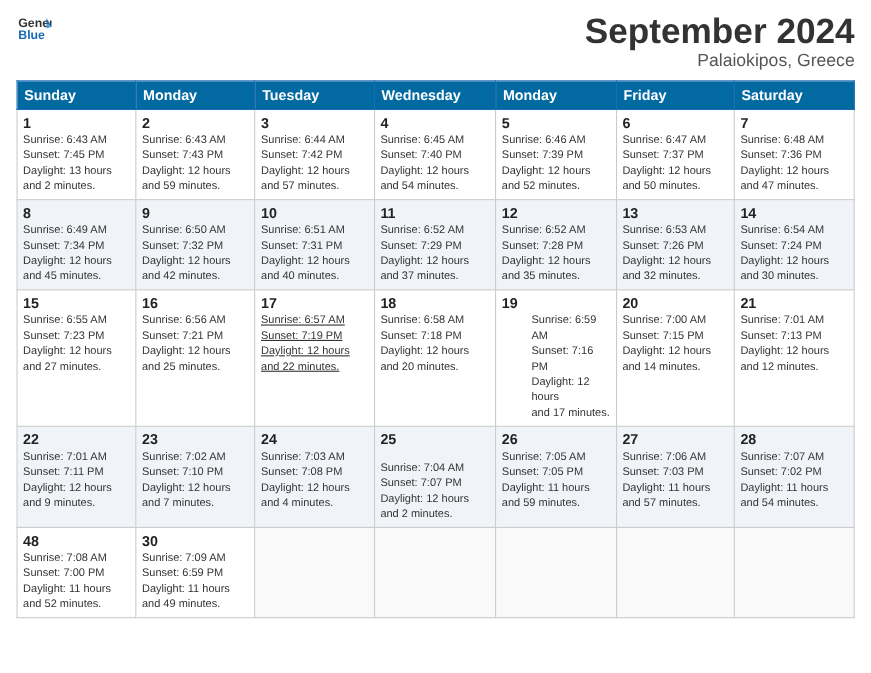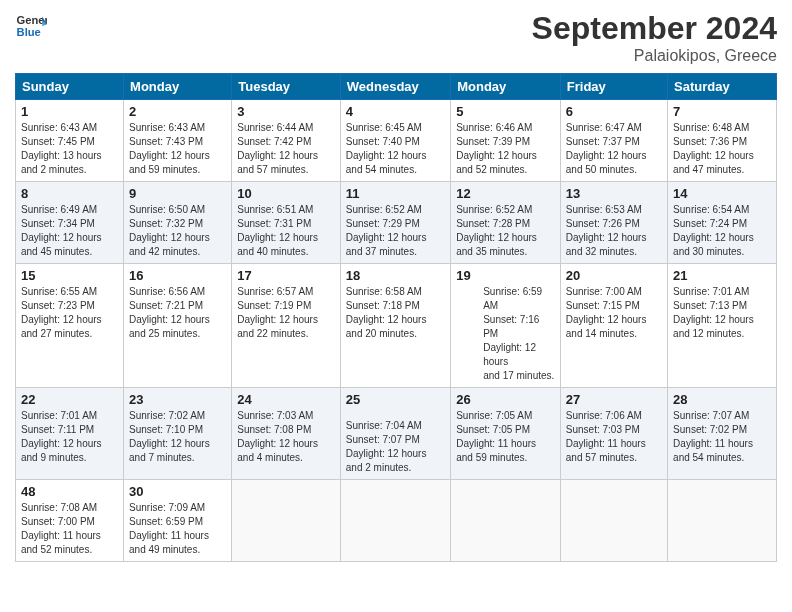--- a/index.html
+++ b/index.html
@@ -228,21 +228,21 @@
           </td>
           <td>
             <span class="day-num">16</span>
             <div class="day-info" style="white-space: pre-line;">Sunrise: 6:56 AM
 Sunset: 7:21 PM
 Daylight: 12 hours
 and 25 minutes.</div>
           </td>
           <td>
             <span class="day-num">17</span>
-            <div class="day-info" style="white-space: pre-line;">Sunrise: 6:57 AM
+            <div class="day-info" style="white-space: pre-line; text-decoration: underline;">Sunrise: 6:57 AM
 Sunset: 7:19 PM
 Daylight: 12 hours
 and 22 minutes.</div>
           </td>
           <td>
             <span class="day-num">18</span>
             <div class="day-info" style="white-space: pre-line;">Sunrise: 6:58 AM
 Sunset: 7:18 PM
 Daylight: 12 hours
 and 20 minutes.</div>

